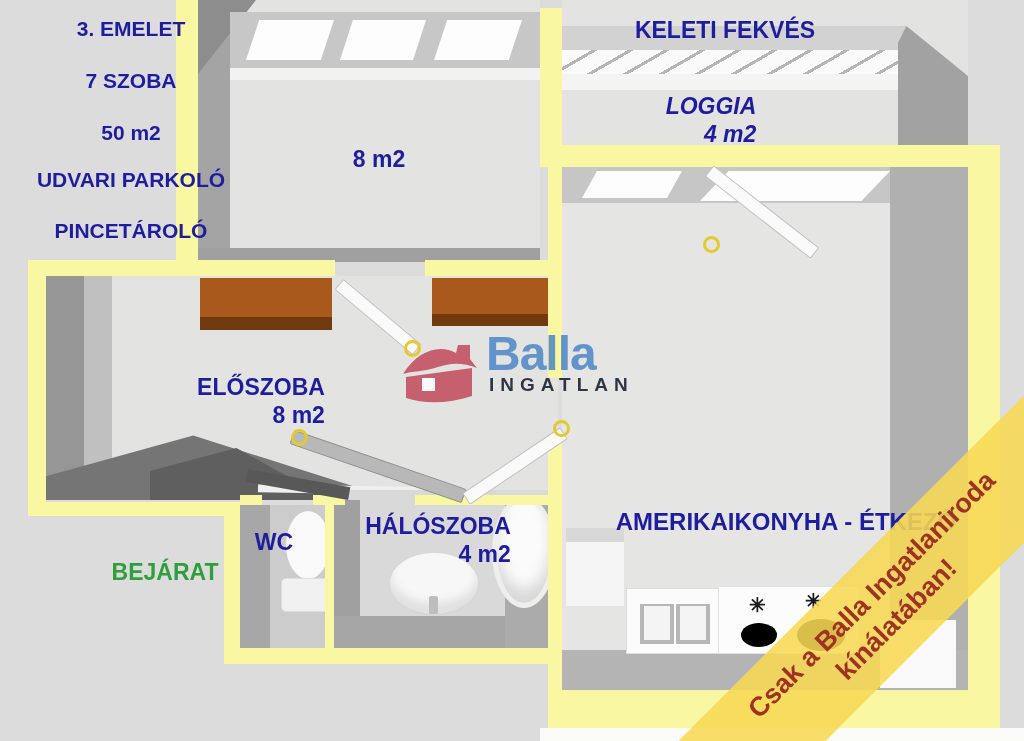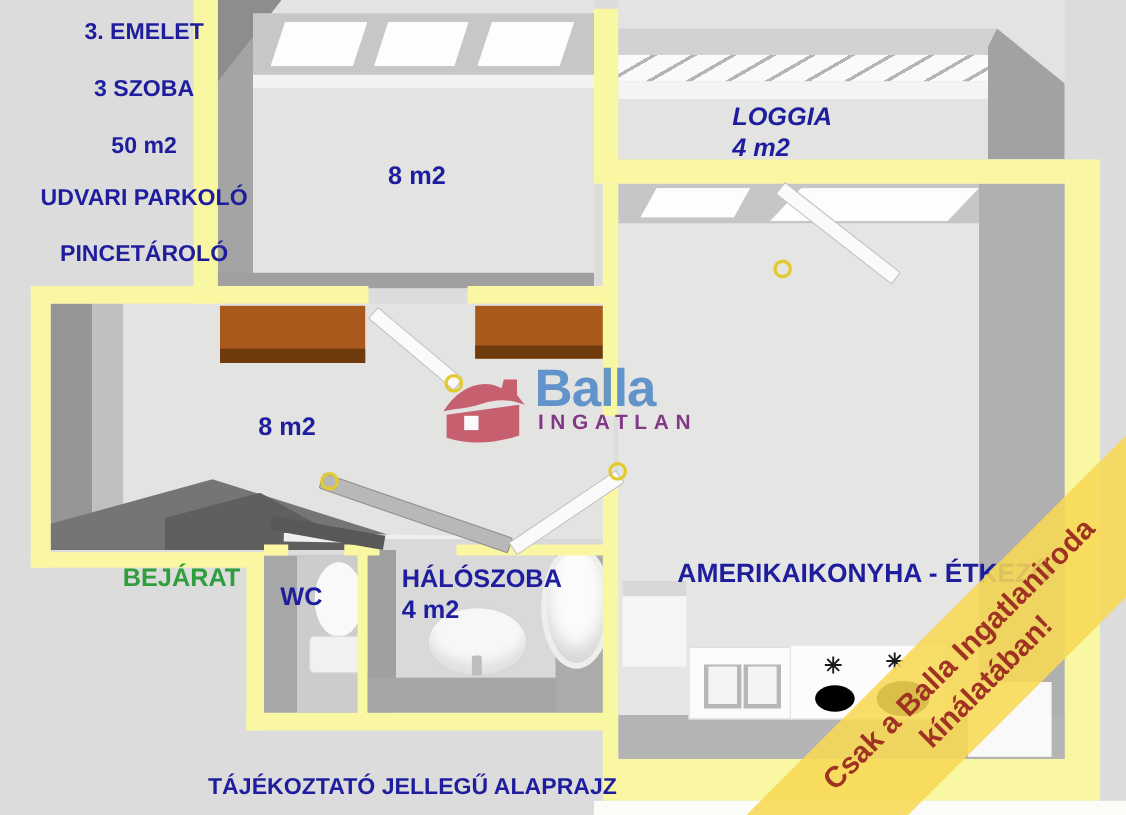--- a/index.html
+++ b/index.html
@@ -5,30 +5,30 @@
   html,body{margin:0;padding:0;background:#888;}
   body{font-family:"Liberation Sans",sans-serif;}
   .stage{position:relative;width:1024px;height:741px;background:#dcdcdc;overflow:hidden;margin:0 auto;}
   .abs{position:absolute;}
   .wall{position:absolute;background:#faf7a2;}
   .floor{position:absolute;background:#e3e3e1;}
   .band{position:absolute;background:#aeaeae;}
   .win{position:absolute;background:#fdfdfd;clip-path:polygon(15% 0,100% 0,85% 100%,0 100%);}
   .doorbar{position:absolute;background:#fafafa;border:1px solid #c3c3c3;border-radius:2px;}
   .hinge{position:absolute;width:11px;height:11px;border:3px solid #e3ca2e;border-radius:50%;background:transparent;}
-  .lbl{position:absolute;transform:translateX(-50%);text-align:left;color:#1d1d9d;font-weight:bold;white-space:nowrap;line-height:1.22;}
+  .lbl{position:absolute;transform:translateX(-50%);text-align:right;color:#1d1d9d;font-weight:bold;white-space:nowrap;line-height:1.22;}
   .lbl span{display:block;}
   .f21{font-size:21px;} .f23{font-size:23px;} .f24{font-size:24px;}
   .green{color:#2f9e3c;}
   .sink-basin{position:absolute;background:#f4f4f4;border:4px solid #b7b7b7;border-top-width:2px;}
   .flame{position:absolute;font-size:20px;color:#1a1a1a;font-weight:bold;}
   .burner{position:absolute;background:#000;border-radius:50%;}
   .logo{position:absolute;left:400px;top:334px;width:280px;height:78px;opacity:.85;}
   .logo .brand{position:absolute;left:86px;top:-8px;font-size:48px;font-weight:bold;color:#4c86c6;letter-spacing:-1px;}
-  .logo .division{position:absolute;left:89px;top:40px;font-size:19px;font-weight:bold;color:#701a75;letter-spacing:6px;}
+  .logo .division{position:absolute;left:89px;top:40px;font-size:19px;font-weight:bold;color:#0f172a;letter-spacing:6px;}
   .banner{position:absolute;left:605px;top:556px;width:560px;height:104px;transform:rotate(-45deg);
           background:rgba(247,216,84,.88);text-align:center;color:#9f3222;font-weight:bold;
           font-size:27px;line-height:1.3;padding-top:16px;box-sizing:border-box;}
 </style>
 </head>
 <body>
 
 <div class="stage">
 
   <div class="floor" style="left:198px;top:0;width:342px;height:262px;"></div>
@@ -115,58 +115,59 @@
   <div class="doorbar" style="left:456px;top:459px;width:116px;height:12px;transform:rotate(-34deg);"></div>
   <div class="hinge" style="left:553px;top:420px;"></div>
   <div class="doorbar" style="left:695px;top:205px;width:132px;height:12px;transform:rotate(38deg);"></div>
   <div class="hinge" style="left:703px;top:236px;"></div>
   <div class="abs" style="left:246px;top:478px;width:104px;height:13px;background:#585858;transform:rotate(10deg);"></div>
 
   <div class="lbl f21" style="left:131px;top:16px;">
       <span>3. EMELET</span>
     </div>
   <div class="lbl f21" style="left:131px;top:68px;">
-      <span>3  SZOBA</span>
+      <span>7  SZOBA</span>
     </div>
   <div class="lbl f21" style="left:131px;top:120px;">
       <span>50 m2</span>
     </div>
   <div class="lbl f21" style="left:131px;top:218px;">
       <span>PINCETÁROLÓ</span>
     </div>
   <div class="lbl f21" style="left:131px;top:167px;">
       <span>UDVARI PARKOLÓ</span>
     </div>
 
+  <div class="lbl f23" style="left:725px;top:16px;">
+      <span>KELETI FEKVÉS</span>
+    </div>
 
   <div class="lbl f23" style="left:711px;top:92px;font-style:italic;">
     <span>LOGGIA</span>
       <span>4 m2</span>
   </div>
   <div class="lbl f23" style="left:379px;top:145px;">
       <span>8 m2</span>
   </div>
   <div class="lbl f23" style="left:261px;top:373px;">
+    <span>ELŐSZOBA</span>
       <span>8 m2</span>
   </div>
   <div class="lbl f23" style="left:274px;top:528px;">
     <span>WC</span>
   </div>
   <div class="lbl f23" style="left:438px;top:512px;">
     <span>HÁLÓSZOBA</span>
       <span>4 m2</span>
   </div>
   <div class="lbl f24" style="left:786px;top:507px;">
     <span>AMERIKAIKONYHA - ÉTKEZŐ</span>
   </div>
-  <div class="lbl f23 green" style="left:165px;top:511px;">
+  <div class="lbl f23 green" style="left:165px;top:558px;">
     <span>BEJÁRAT</span>
-  </div>
-  <div class="lbl f21" style="left:375px;top:703px;">
-    <span>TÁJÉKOZTATÓ JELLEGŰ ALAPRAJZ</span>
   </div>
 
   <div class="logo">
     <svg width="80" height="66" viewBox="0 0 80 66" style="position:absolute;left:0;top:6px;">
       <path d="M3 34 C18 10 40 4 56 13 L58 5 L70 5 L70 19 L77 28 C62 22 50 23 38 27 C24 32 12 31 3 34 Z" fill="#c1495a"></path>
       <path d="M6 37 L72 28 L72 56 C48 64 24 64 6 58 Z" fill="#c1495a"></path>
       <rect x="22" y="38" width="13" height="13" fill="#ffffff"></rect>
     </svg>
     <span class="brand">Balla</span>
     <span class="division">INGATLAN</span>

